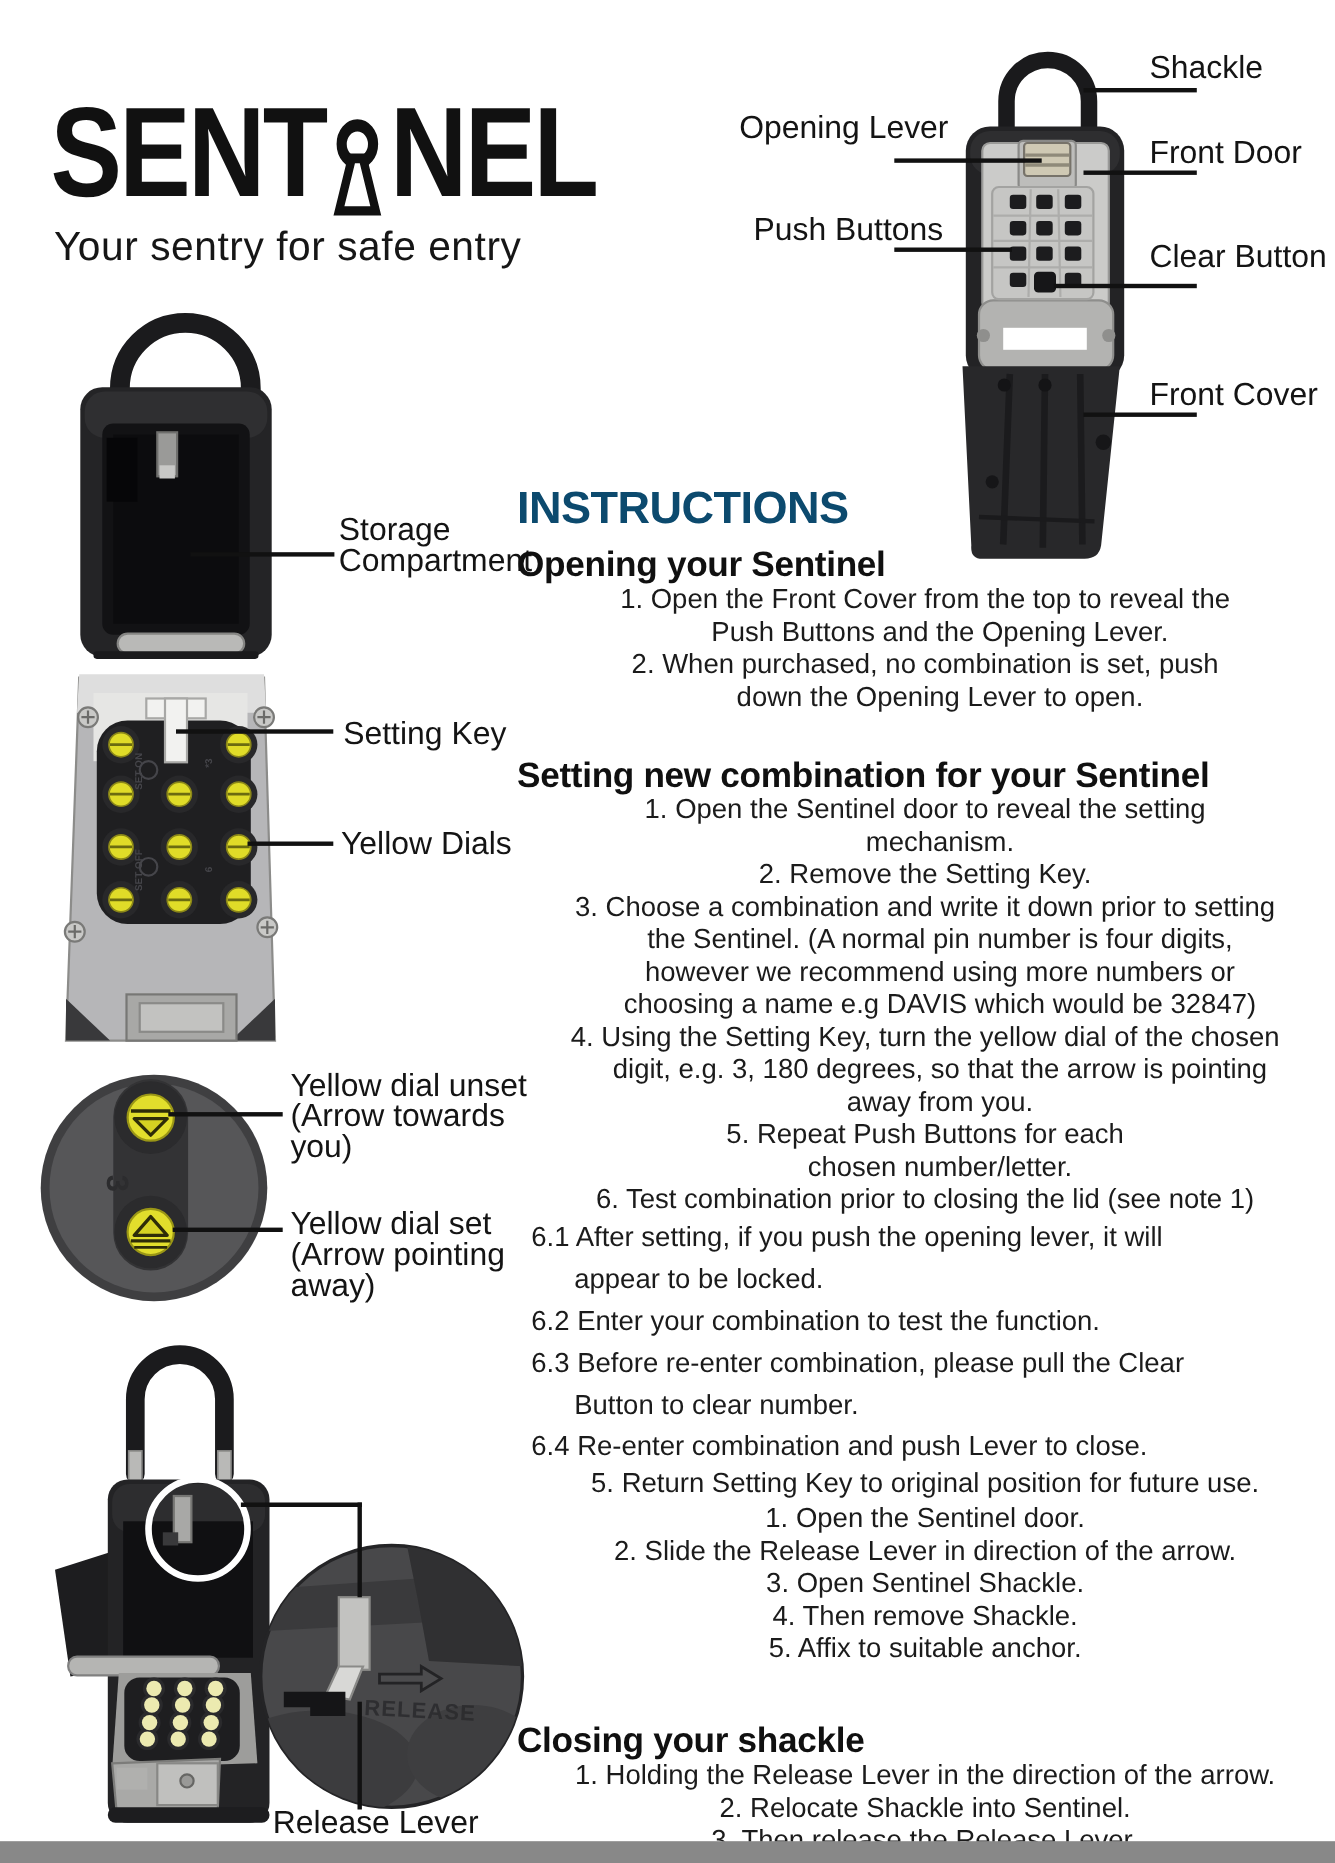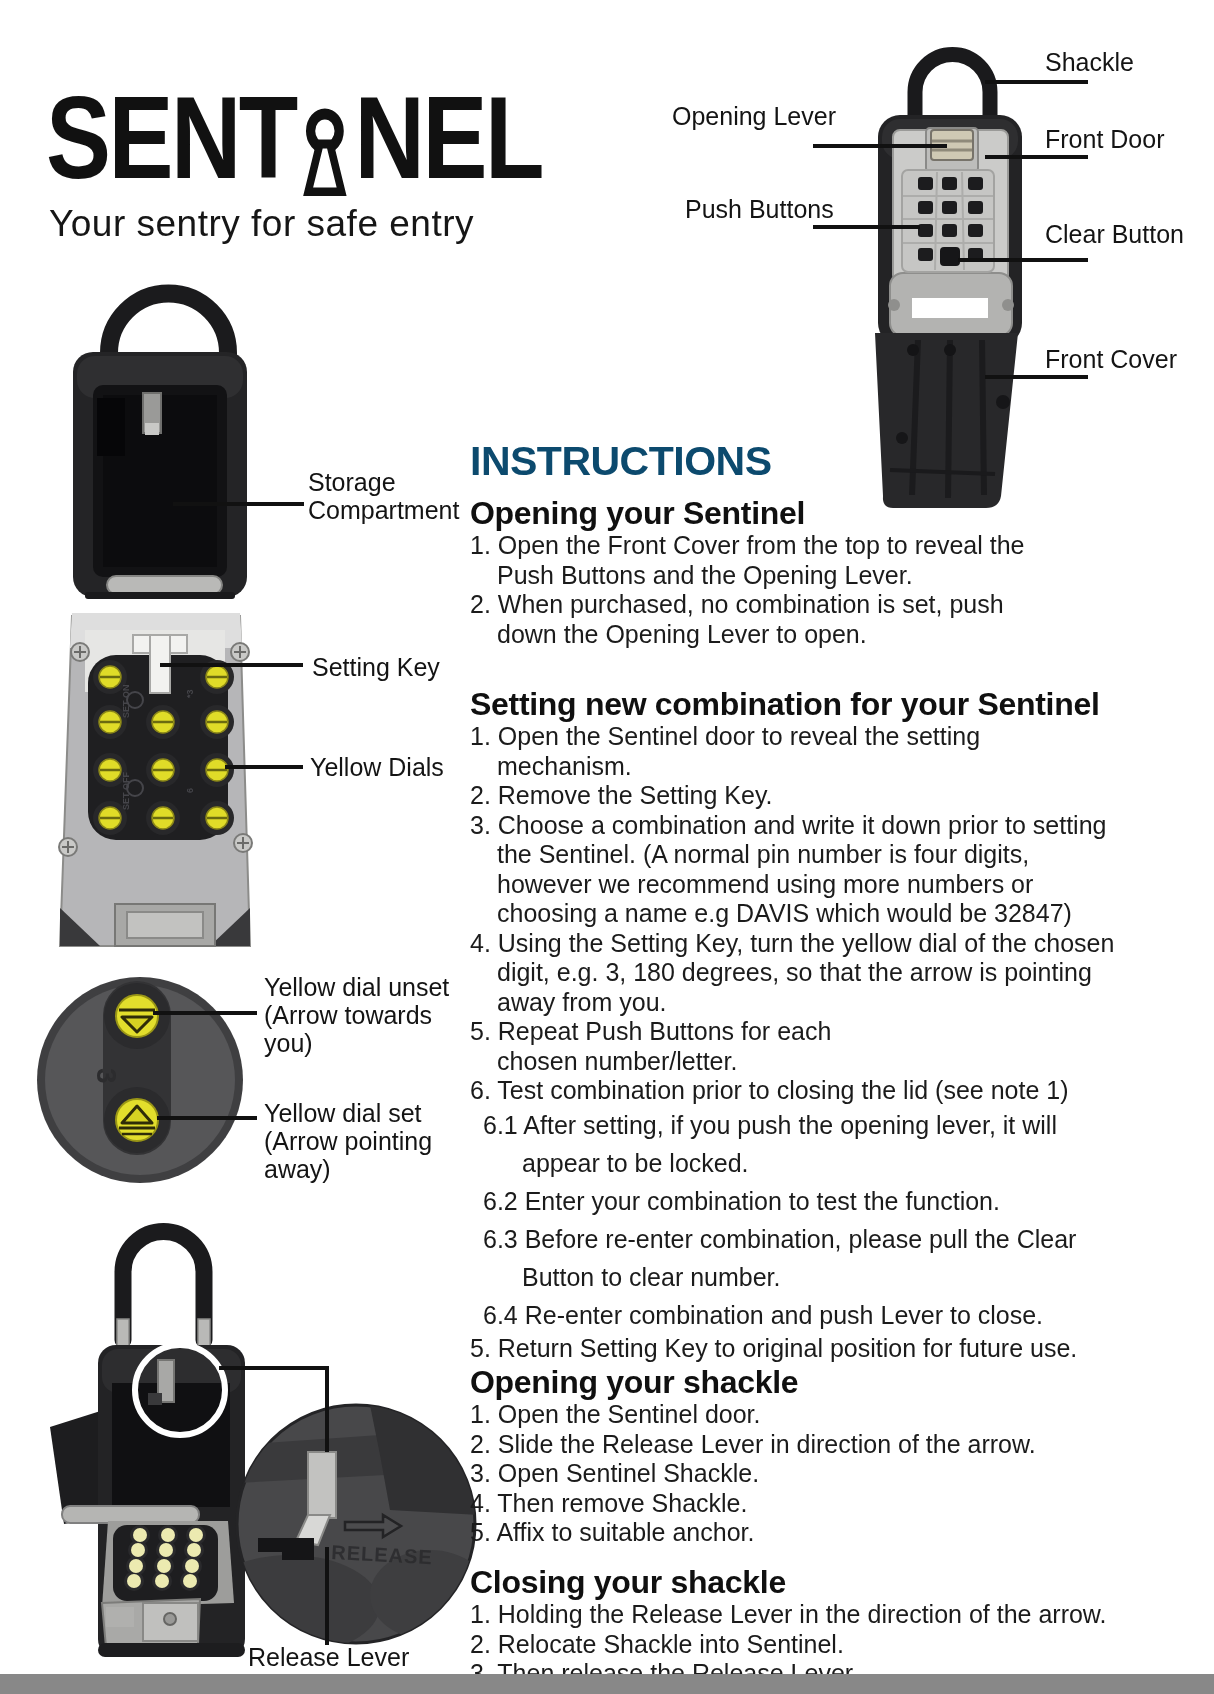--- a/index.html
+++ b/index.html
@@ -20,35 +20,35 @@
     font-weight:bold; font-size:116px; line-height:1; letter-spacing:-3px; color:#111;
     white-space:nowrap;
   }
   #logo-row svg{margin:0 4px;}
   #tagline{
     position:absolute; left:49px; top:203px; font-size:37px; letter-spacing:.5px; color:#161616;
   }
   
   .cline{position:absolute; height:4px; background:var(--line);}
   .lbl{
-    position:absolute; font-size:25px; line-height:28px; color:#141414; white-space:pre-line;
+    position:absolute; font-size:29px; line-height:28px; color:#141414; white-space:pre-line;
   }
   
   #ins-title{
     position:absolute; left:470px; top:441px; font-size:41px; font-weight:bold;
     letter-spacing:-.5px; line-height:1; color:#0c4a6e;
   }
   .sec{position:absolute; left:470px; width:742px;}
   .sec h2{
     margin:0 0 2px 0; font-size:32px; font-weight:bold; line-height:32px;
     letter-spacing:-.3px; color:#101010;
   }
   .it{
     font-size:25px; line-height:29.5px; white-space:pre-line;
-    padding-left:27px; text-indent:-27px; color:#1b1b1b;
+    padding-left:27px; text-indent:-27px; color:#1b1b1b;text-align:center;
   }
   .sub{
     font-size:25px; line-height:38px; white-space:pre-line;
     margin-left:13px; padding-left:39px; text-indent:-39px; color:#1b1b1b;
   }
   #sec-open{top:497px;}
   #sec-setting{top:688px;}
   #sec-openshackle{top:1366px;}
   #sec-closeshackle{top:1566px;}
   svg text{font-family:"Liberation Sans","DejaVu Sans",sans-serif;}
@@ -386,21 +386,20 @@
     <div class="sub">6.1 After setting, if you push the opening lever, it will
 appear to be locked.</div>
     <div class="sub">6.2 Enter your combination to test the function.</div>
     <div class="sub">6.3 Before re-enter combination, please pull the Clear
 Button to clear number.</div>
     <div class="sub">6.4 Re-enter combination and push Lever to close.</div>
     <div class="it">5. Return Setting Key to original position for future use.</div>
   </div>
 
   <div class="sec" id="sec-openshackle">
-    <h2>Opening your shackle</h2>
     <div class="it">1. Open the Sentinel door.</div>
     <div class="it">2. Slide the Release Lever in direction of the arrow.</div>
     <div class="it">3. Open Sentinel Shackle.</div>
     <div class="it">4. Then remove Shackle.</div>
     <div class="it">5. Affix to suitable anchor.</div>
   </div>
 
   <div class="sec" id="sec-closeshackle">
     <h2>Closing your shackle</h2>
     <div class="it">1. Holding the Release Lever in the direction of the arrow.</div>

